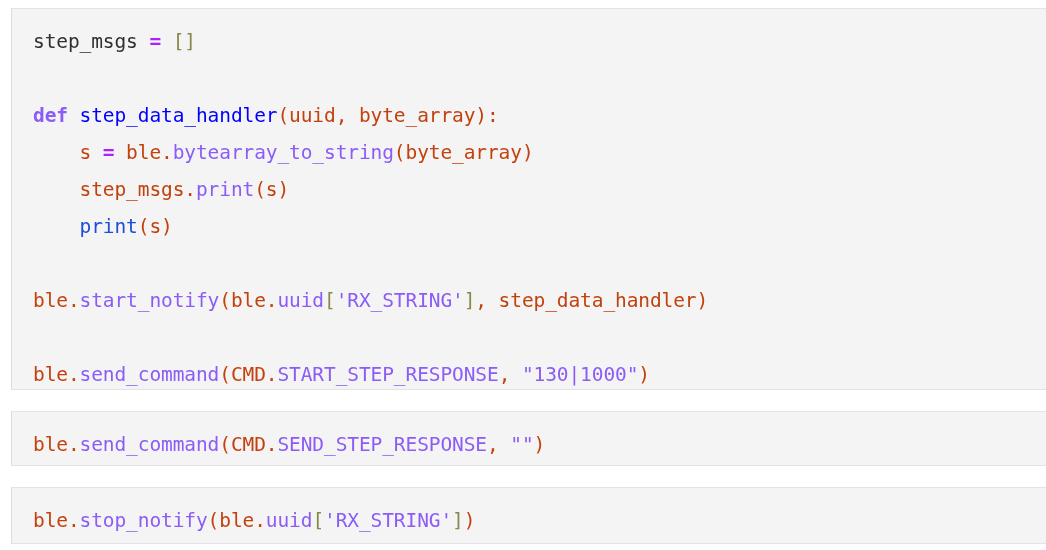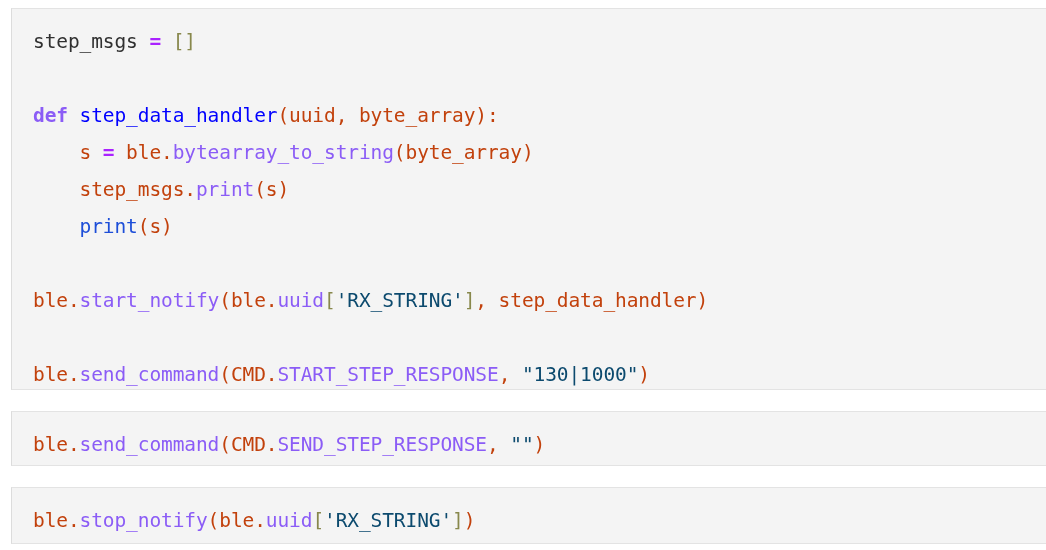--- a/index.html
+++ b/index.html
@@ -45,21 +45,21 @@
   }
   .code-line.blank {
     color: transparent;
   }
   
   .tok-plain    { color: #c2410c; }
   .tok-keyword  { color: #8b5cf6; font-weight: bold; }
   .tok-funcdef  { color: #0000ff; }
   .tok-method   { color: #8b5cf6; }
   .tok-builtin  { color: #1d4ed8; }
-  .tok-string   { color: #0c4a6e; }
+  .tok-string   { color: #8b5cf6; }
   .tok-operator { color: #aa22ff; font-weight: bold; }
   .tok-bracket  { color: #88884c; }
   .tok-name     { color: #303030; }
 
   
   #cell-1 { top: 8px;   height: 382px; }
   #cell-2 { top: 411px; height: 55px; }
   #cell-3 { top: 487px; height: 57px; }
 </style>
 </head>

